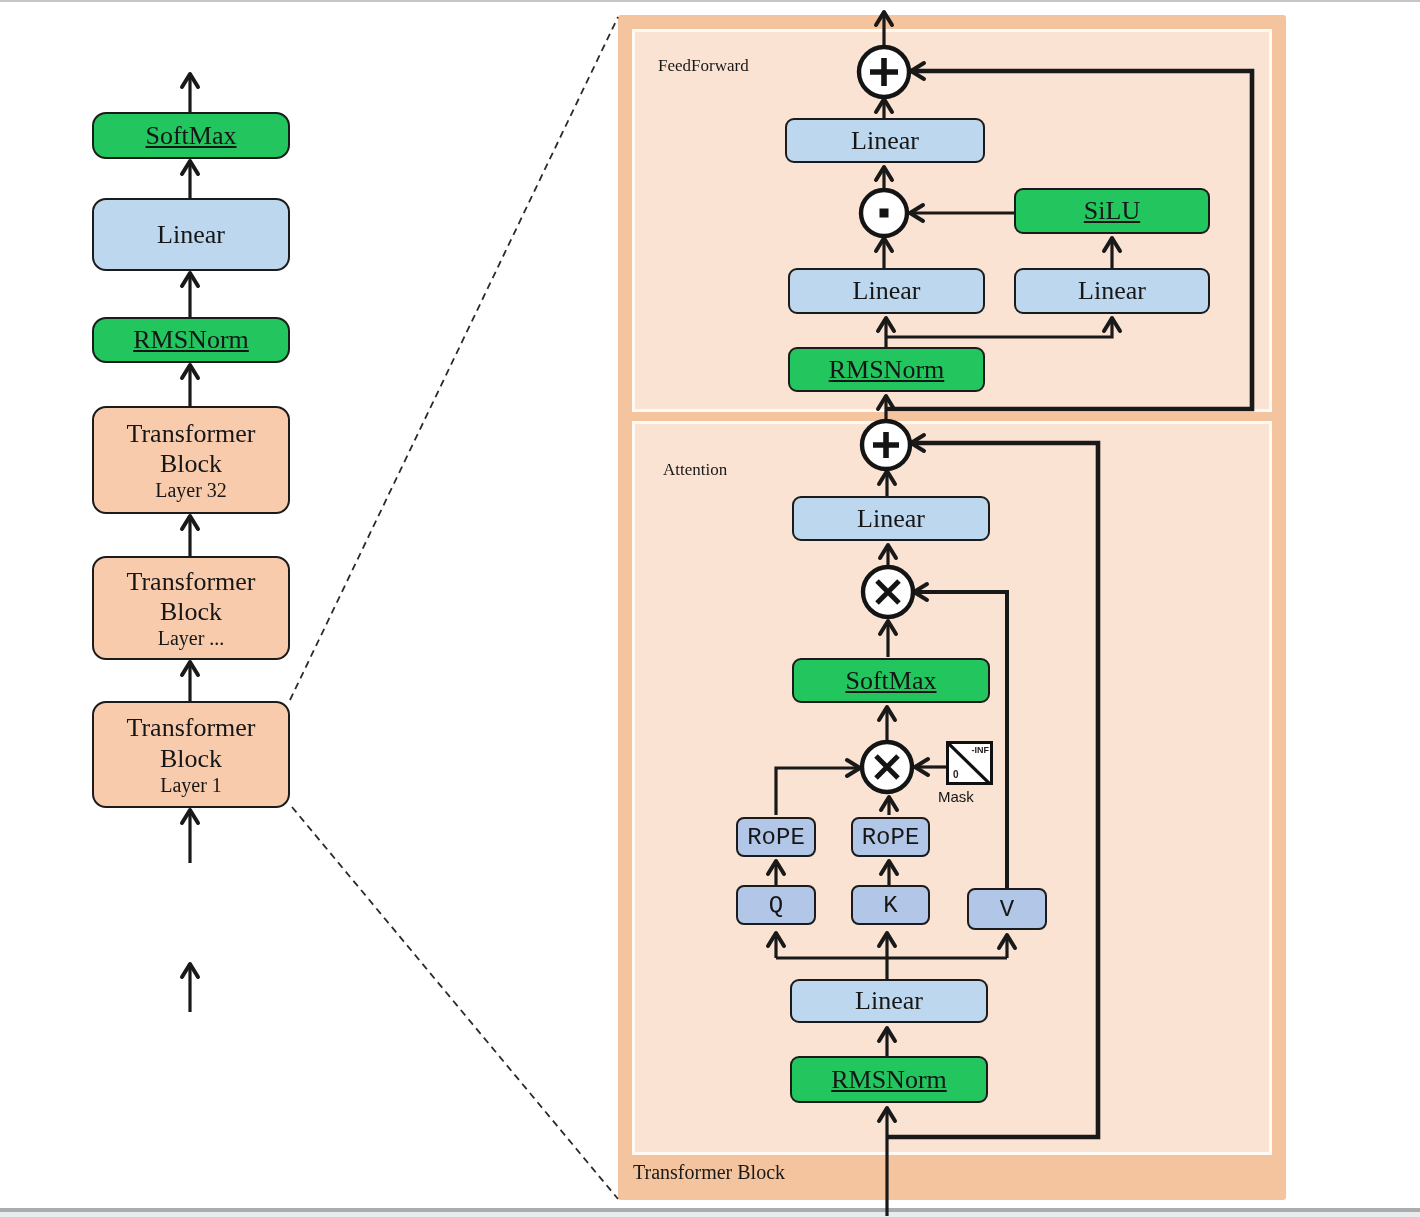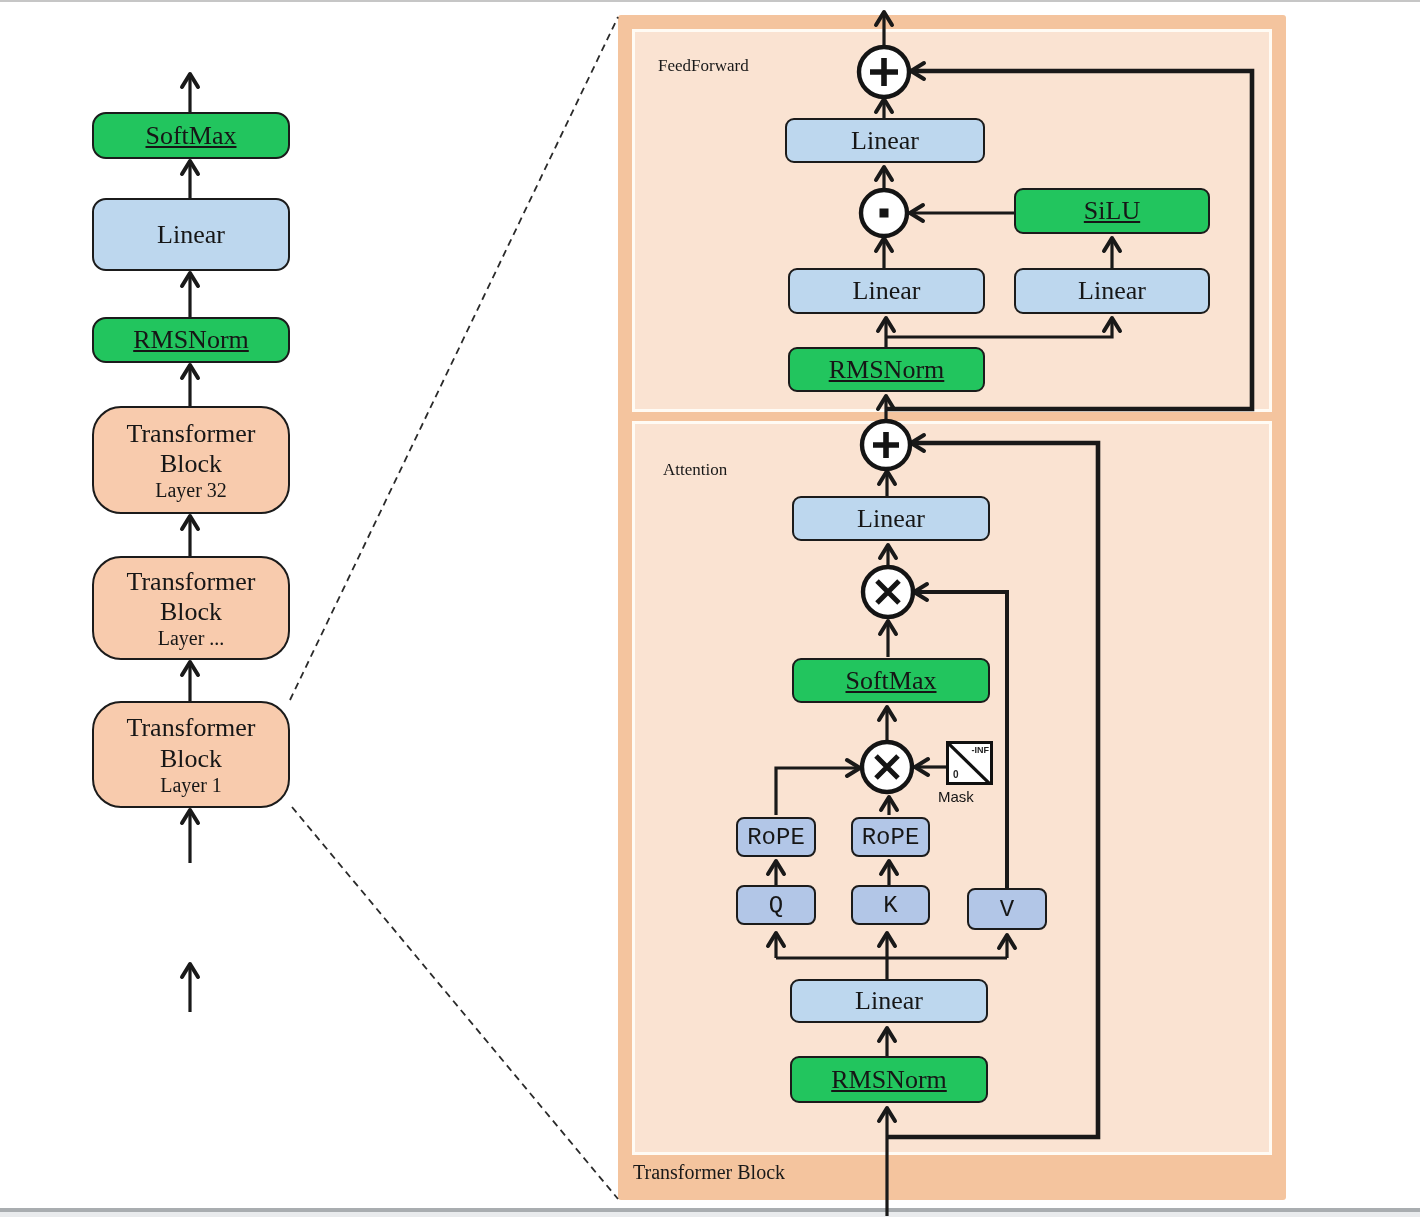--- a/index.html
+++ b/index.html
@@ -20,21 +20,21 @@
 
   
   .box{position:absolute;box-sizing:border-box;border:2.6px solid #1b1b1b;border-radius:9px;
        display:flex;align-items:center;justify-content:center;font-size:26px;color:#161616;
        z-index:3;}
   .rlg{border-radius:14px;border-width:2.8px;}
   .green{background:#22c55e;text-decoration:underline;}
   .blue{background:#bdd7ee;text-align:right;}
   .peri{background:#b2c6e7;font-family:Liberation Mono, monospace;}
   .orange{background:#f8cbad;}
-  .stack{flex-direction:column;line-height:1.16;border-radius:29px;}
+  .stack{flex-direction:column;line-height:1.16;}
   .sub{font-size:20px;line-height:1.1;}
   .small-label{font-size:24px;}
 
   
   .sec-label{position:absolute;font-size:17px;color:#191919;z-index:3;}
   .tb-label{font-size:20px;}
 
   
   .wires{position:absolute;left:0;top:0;z-index:2;pointer-events:none;}
   .sh{fill:none;stroke:#191919;stroke-width:3.2px;}

